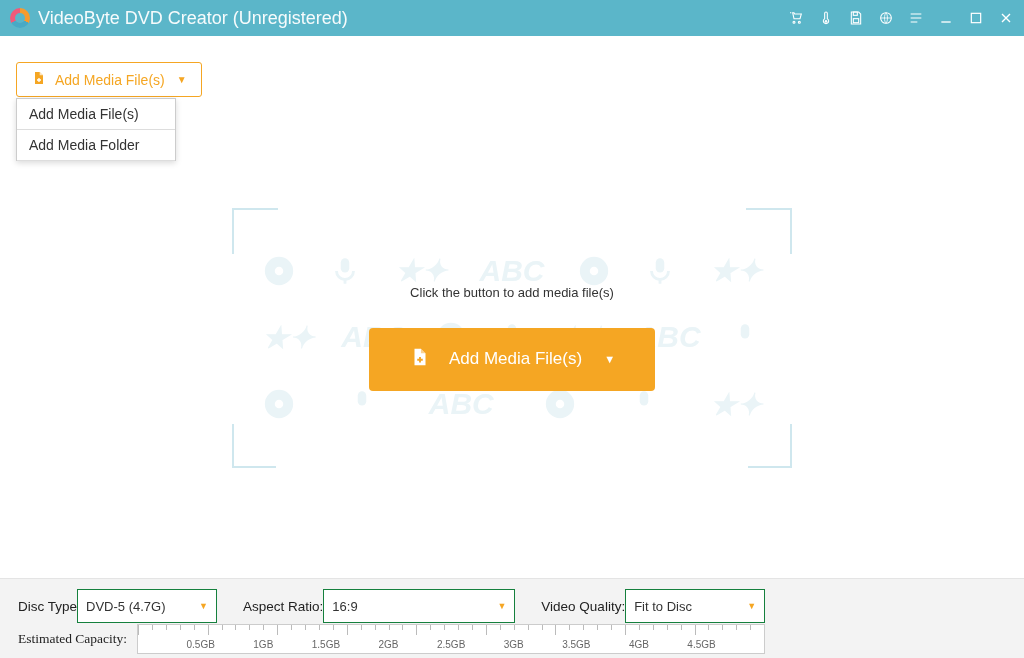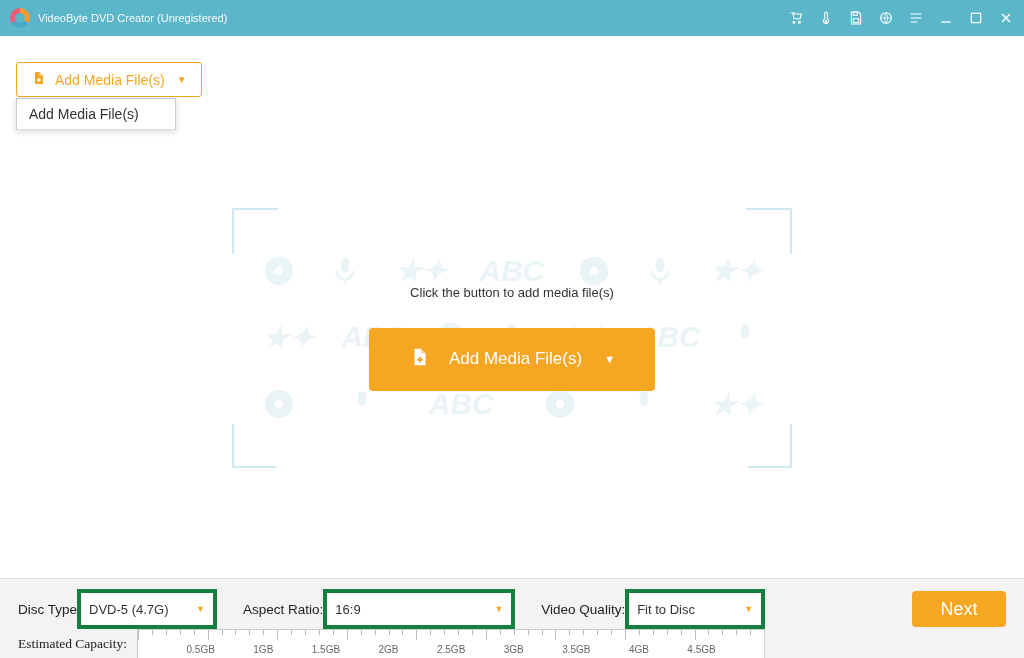--- a/index.html
+++ b/index.html
@@ -10,21 +10,21 @@
   .titlebar {
     height: 36px; background:#5bb6c9;
     display:flex; align-items:center; padding:0 10px; color:#fff;
   }
   .logo {
     width:20px; height:20px; border-radius:50%;
     background: conic-gradient(#f79b2e 0 120deg,#48a9c5 120deg 240deg,#f05a7a 240deg 360deg);
     position:relative; margin-right:8px;
   }
   .logo::after{content:"";position:absolute;inset:5px;border-radius:50%;background:#5bb6c9;}
-  .title-text{ font-size:11px; color:#fff; opacity:.95;}
+  .title-text{ font-size:18px; color:#fff; opacity:.95;}
   .spacer{flex:1;}
   .tb-icons{display:flex; gap:14px; align-items:center;}
   .tb-icons .ic{ width:16px; height:16px; display:flex; align-items:center; justify-content:center; cursor:pointer;}
   .ic svg{ width:16px; height:16px; fill:#fff; stroke:#fff;}
 
   
   .toolbar{ padding:26px 0 0 16px; position:relative;}
   .dd-btn{
     display:inline-flex; align-items:center; gap:8px;
     border:1px solid #f5a623; border-radius:3px; background:#fff;
@@ -75,21 +75,21 @@
   .big-btn .caret{ font-size:11px; margin-left:4px;}
   .big-btn svg{width:22px;height:22px;fill:#fff;}
 
   
   .bottom{ height:80px; background:#f3f3f3; border-top:1px solid #e4e4e4;
     display:grid; grid-template-columns:auto auto auto 1fr; grid-template-rows:1fr 1fr;
     align-items:center; column-gap:26px; padding:10px 18px 4px 18px; position:relative;}
   .ctrl{ display:flex; align-items:center; font-size:13.5px; color:#222;}
   .ctrl label{ white-space:nowrap;}
   .select{
-    border:4px solid #15803d; background:#fff; height:24px; min-width:140px;
+    border:1px solid #15803d; background:#fff; height:24px; min-width:140px;
     display:flex; align-items:center; justify-content:space-between; padding:16px 8px;
     font-size:13px; color:#333; cursor:pointer;
   }
   .select .caret{ font-size:9px; color:#f5a623;}
   #disc .select{ width:140px;}
   #aspect .select{ width:192px;}
   #quality .select{ width:140px;}
   #disc{ grid-column:1; grid-row:1;}
   #aspect{ grid-column:2; grid-row:1;}
   #quality{ grid-column:3; grid-row:1;}
@@ -174,20 +174,21 @@
           <path d="M13 3v5h5" fill="#fff" opacity=".7"></path>
           <path d="M12 12v6M9 15h6" stroke="#fff" stroke-width="2"></path>
         </svg>
     </span>
     <span>Add Media File(s)</span>
     <span class="caret">▼</span>
   </div>
 
   <div class="dropdown-menu">
     <div class="item">Add Media File(s)</div>
+    <div class="item">Add Media Folder</div>
   </div>
 </div>
 
 <div class="center">
   <div class="drop-frame">
     <span class="corner-bl"></span>
       <span class="corner-br"></span>
     <div class="bg-icons">
       <div class="bg-row">
         <svg viewBox="0 0 24 24">
@@ -340,14 +341,13 @@
           <div class="ruler-label" style="left: 40%;">2GB</div>
           <div class="ruler-label" style="left: 50%; text-align: right;">2.5GB</div>
           <div class="ruler-label" style="left: 60%;">3GB</div>
           <div class="ruler-label" style="left: 70%;">3.5GB</div>
           <div class="ruler-label" style="left: 80%;">4GB</div>
           <div class="ruler-label" style="left: 90%;">4.5GB</div>
         </div>
     </div>
   </div>
 
-  <button class="next-btn">Next</button>
 </div>
 
 </body></html>

